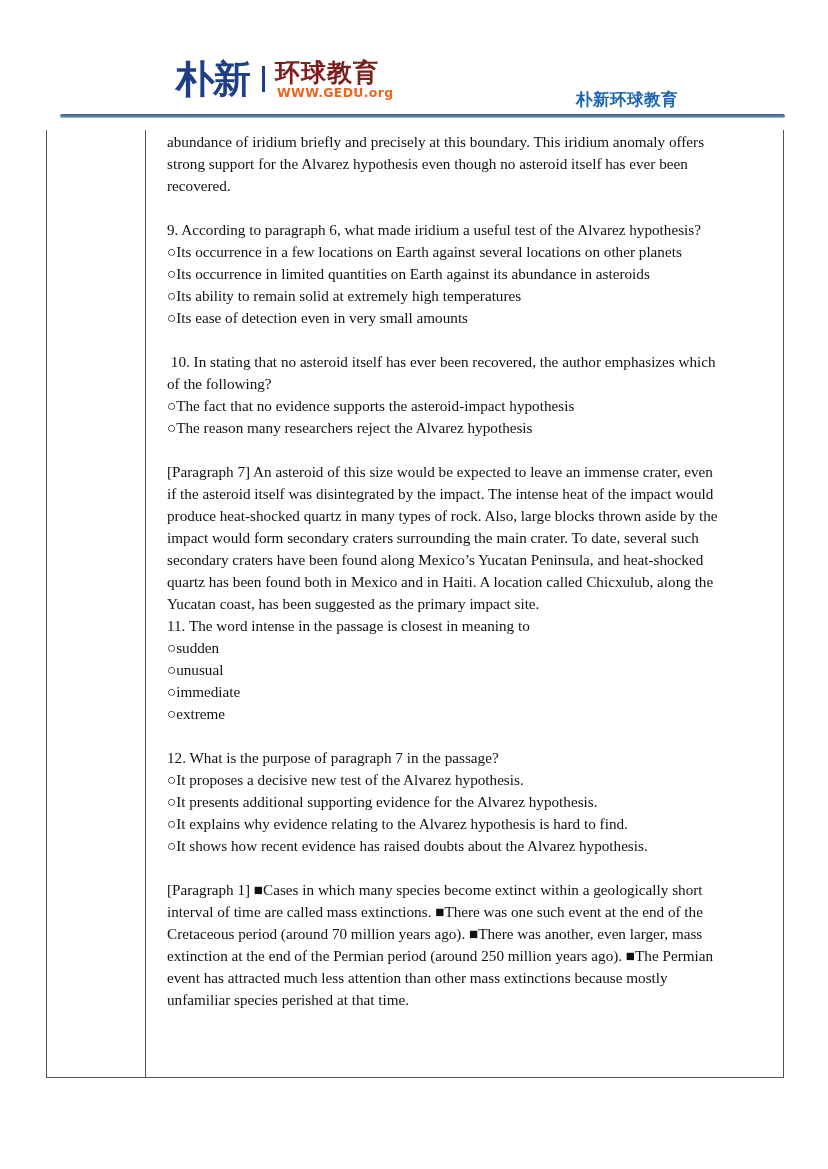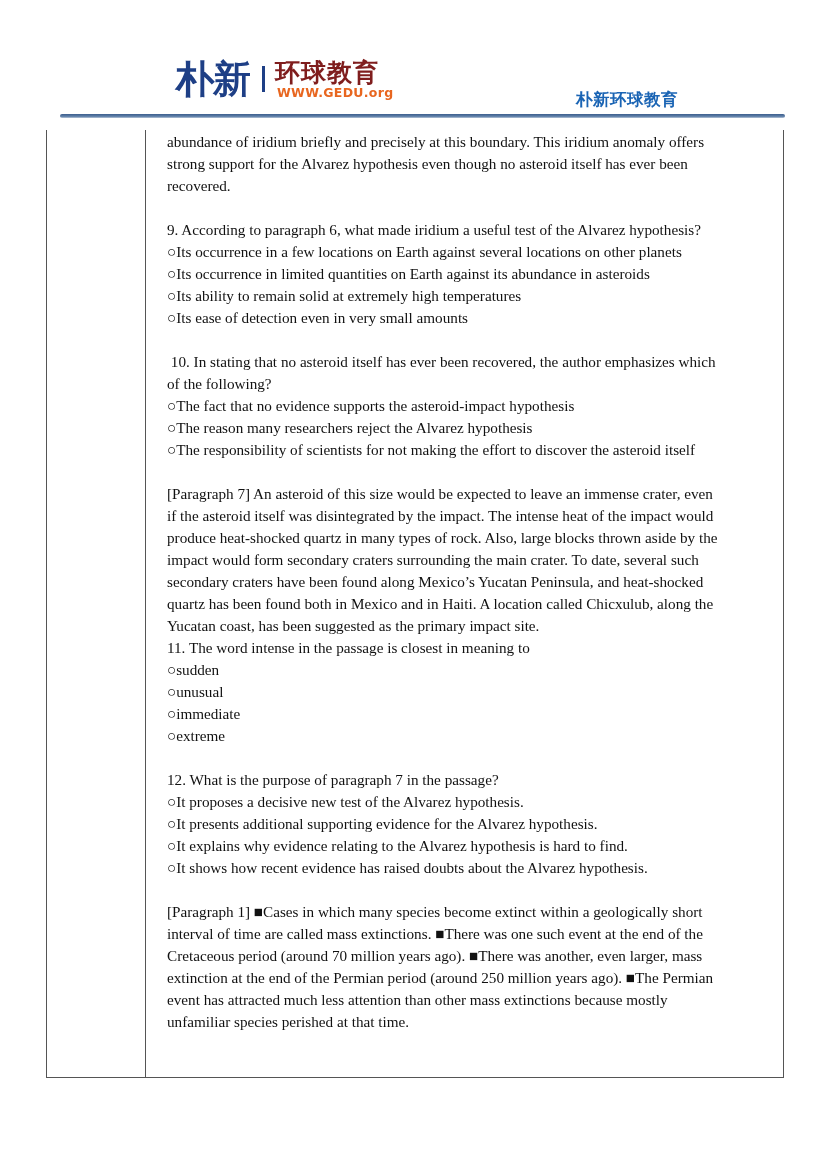--- a/index.html
+++ b/index.html
@@ -54,21 +54,20 @@
       <span class="line opt">○Its ability to remain solid at extremely high temperatures</span>
       <span class="line opt">○Its ease of detection even in very small amounts</span>
     </div>
     <div class="gap"></div>
 
     <div class="text">
       <span class="line" style="white-space:pre;"> 10. In stating that no asteroid itself has ever been recovered, the author emphasizes which</span>
       <span class="line">of the following?</span>
       <span class="line opt">○The fact that no evidence supports the asteroid-impact hypothesis</span>
       <span class="line opt">○The reason many researchers reject the Alvarez hypothesis</span>
-      <span class="line opt">○The responsibility of scientists for not making the effort to discover the asteroid itself</span>
     </div>
     <div class="gap"></div>
 
     <div class="text">
       <span class="line">[Paragraph 7] An asteroid of this size would be expected to leave an immense crater, even</span>
       <span class="line">if the asteroid itself was disintegrated by the impact. The intense heat of the impact would</span>
       <span class="line">produce heat-shocked quartz in many types of rock. Also, large blocks thrown aside by the</span>
       <span class="line">impact would form secondary craters surrounding the main crater. To date, several such</span>
       <span class="line">secondary craters have been found along Mexico’s Yucatan Peninsula, and heat-shocked</span>
       <span class="line">quartz has been found both in Mexico and in Haiti. A location called Chicxulub, along the</span>

